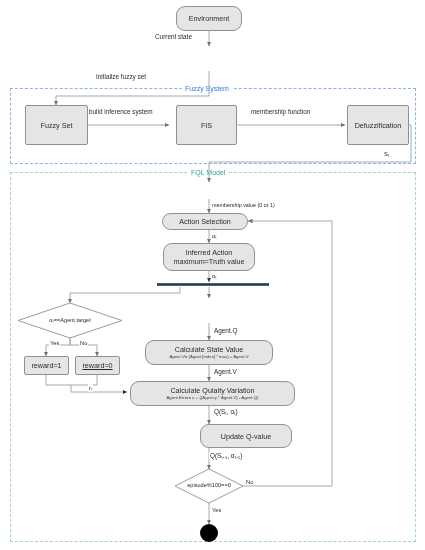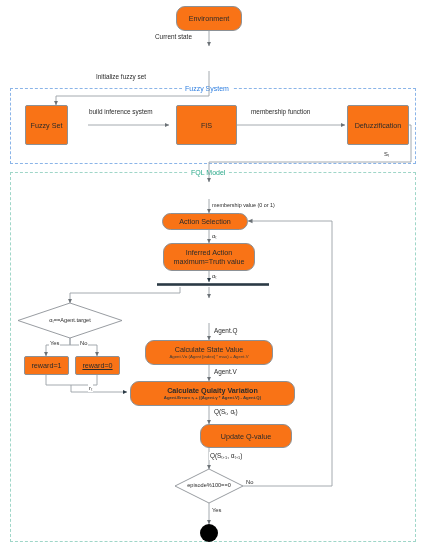--- a/index.html
+++ b/index.html
@@ -22,21 +22,21 @@
     left: 0;
     top: 0;
     width: 425px;
     height: 550px;
     pointer-events: none;
   }
   
   .node {
     position: absolute;
     box-sizing: border-box;
-    background: #f97316;
+    background: #e5e5e5;
     border: 1px solid #8c9196;
     display: flex;
     flex-direction: column;
     align-items: center;
     justify-content: center;
     text-align: center;
     color: #2b2b2b;
   }
   .rounded { border-radius: 9px; }
   .rect { border-radius: 2px; }
@@ -167,21 +167,21 @@
     </g>
 
     <rect x="157" y="283.2" width="112" height="2.6" fill="#2b3a45"></rect>
   </svg>
 
   <div class="node rounded" style="left:176px; top:6px; width:66px; height:25px;">
     <span class="title-line">Environment</span>
   </div>
 
 
-  <div class="node rect" style="left:25px; top:105px; width:43px; height:40px;">
+  <div class="node rect" style="left:25px; top:105px; width:63px; height:40px;">
     <span class="title-line">Fuzzy Set</span>
   </div>
 
   <div class="node rect" style="left:176px; top:105px; width:61px; height:40px;">
     <span class="title-line">FIS</span>
   </div>
 
   <div class="node rect" style="left:347px; top:105px; width:62px; height:40px;">
     <span class="title-line">Defuzzification</span>
   </div>
@@ -195,21 +195,21 @@
     <span class="title-line">Inferred Action</span>
     <span class="title-line">maximum=Truth value</span>
   </div>
 
 
   <div class="node rounded" style="left:145px; top:340px; width:128px; height:25px;text-align:center;">
     <span class="title-line">Calculate State Value</span>
     <span class="sub-line">Agent.V= (Agent [index] * max) + Agent.V</span>
   </div>
 
-  <div class="node rounded" style="left:130px; top:381px; width:165px; height:25px;font-weight:bold;">
+  <div class="node rounded" style="left:130px; top:381px; width:165px; height:25px;">
     <span class="title-line">Calculate Qulaity Variation</span>
     <span class="sub-line">Agent.Error= rₜ + ((Agent.γ * Agent.V) - Agent.Q)</span>
   </div>
 
   <div class="node rounded" style="left:164px; top:424px; width:92px; height:24px;margin-left:36px;">
     <span class="title-line">Update Q-value</span>
   </div>
 
   <div class="node rect" style="left:24px; top:356px; width:45px; height:19px;">
     <span class="title-line">reward=1</span>

